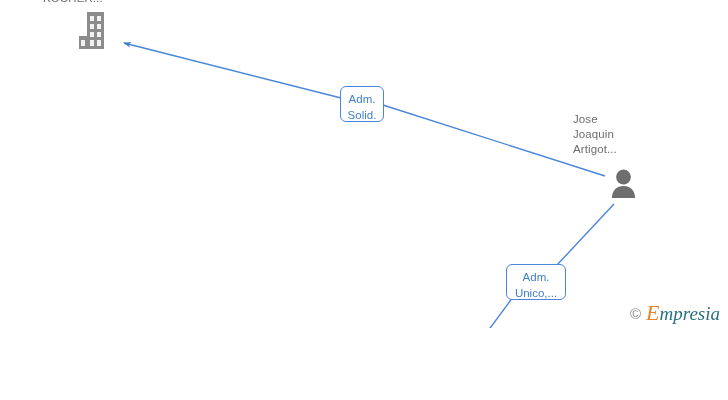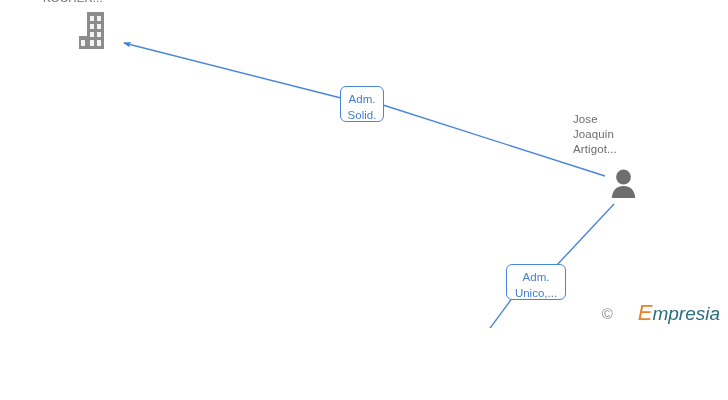--- a/index.html
+++ b/index.html
@@ -63,26 +63,25 @@
     display: flex;
     align-items: center;
     gap: 5px;
   }
   #watermark .copy {
     color: #8d8d8d;
     font-size: 15px;
     line-height: 15px;
   }
   #watermark .brand {
-    font-family: Liberation Sans, sans-serif;
+    font-family: Liberation Serif, serif;
     font-size: 19px;
     line-height: 20px;
     font-style: italic;
     color: #2b6f7e;
-    margin-left: 20px;
   }
   #watermark .brand .cap {
     color: #e8832a;
     font-size: 22px;
   }
 </style>
 </head>
 <body>
 
 <div id="canvas">

